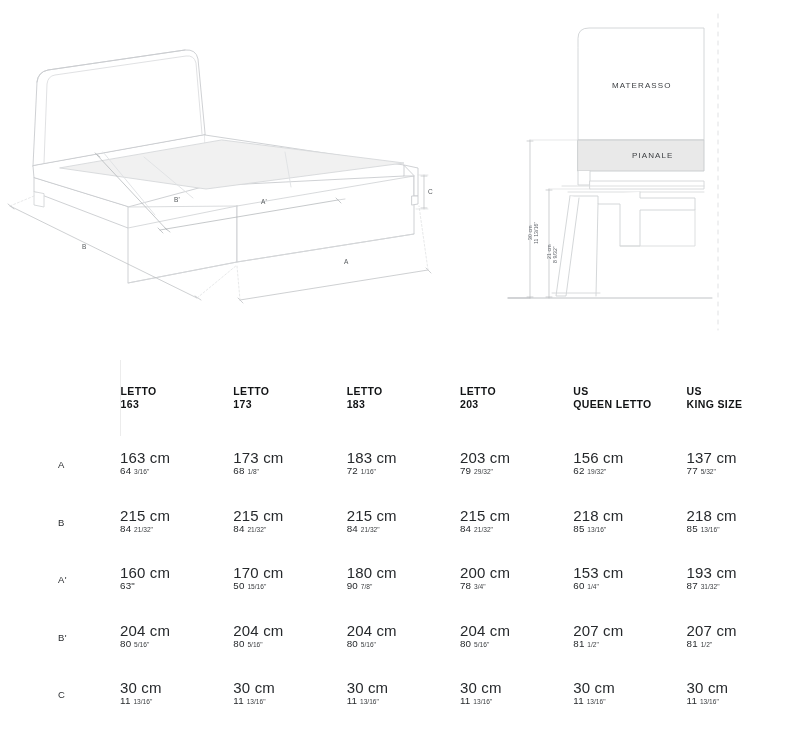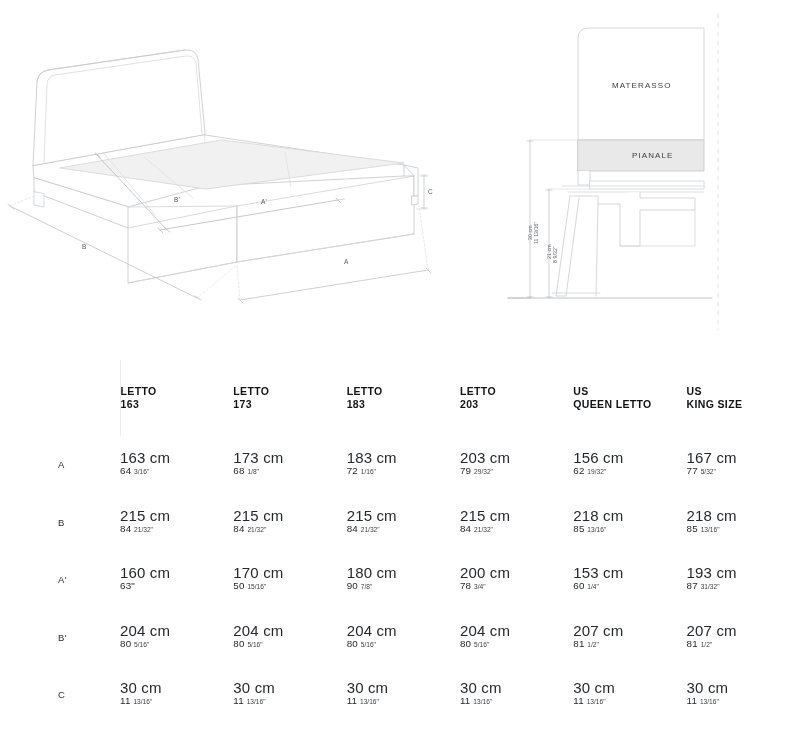--- a/index.html
+++ b/index.html
@@ -292,21 +292,21 @@
           </td>
           <td>
             <span class="cm">203 cm</span>
             <span class="inch"><span>79</span> <span class="frac">29/32"</span></span>
           </td>
           <td>
             <span class="cm">156 cm</span>
             <span class="inch"><span>62</span> <span class="frac">19/32"</span></span>
           </td>
           <td>
-            <span class="cm">167 cm</span>
+            <span class="cm">137 cm</span>
             <span class="inch"><span>77</span> <span class="frac">5/32"</span></span>
           </td>
         </tr>
 
         <tr>
           <td class="rowlabel">B</td>
           <td>
             <span class="cm">215 cm</span>
             <span class="inch"><span>84</span> <span class="frac">21/32"</span></span>
           </td>

